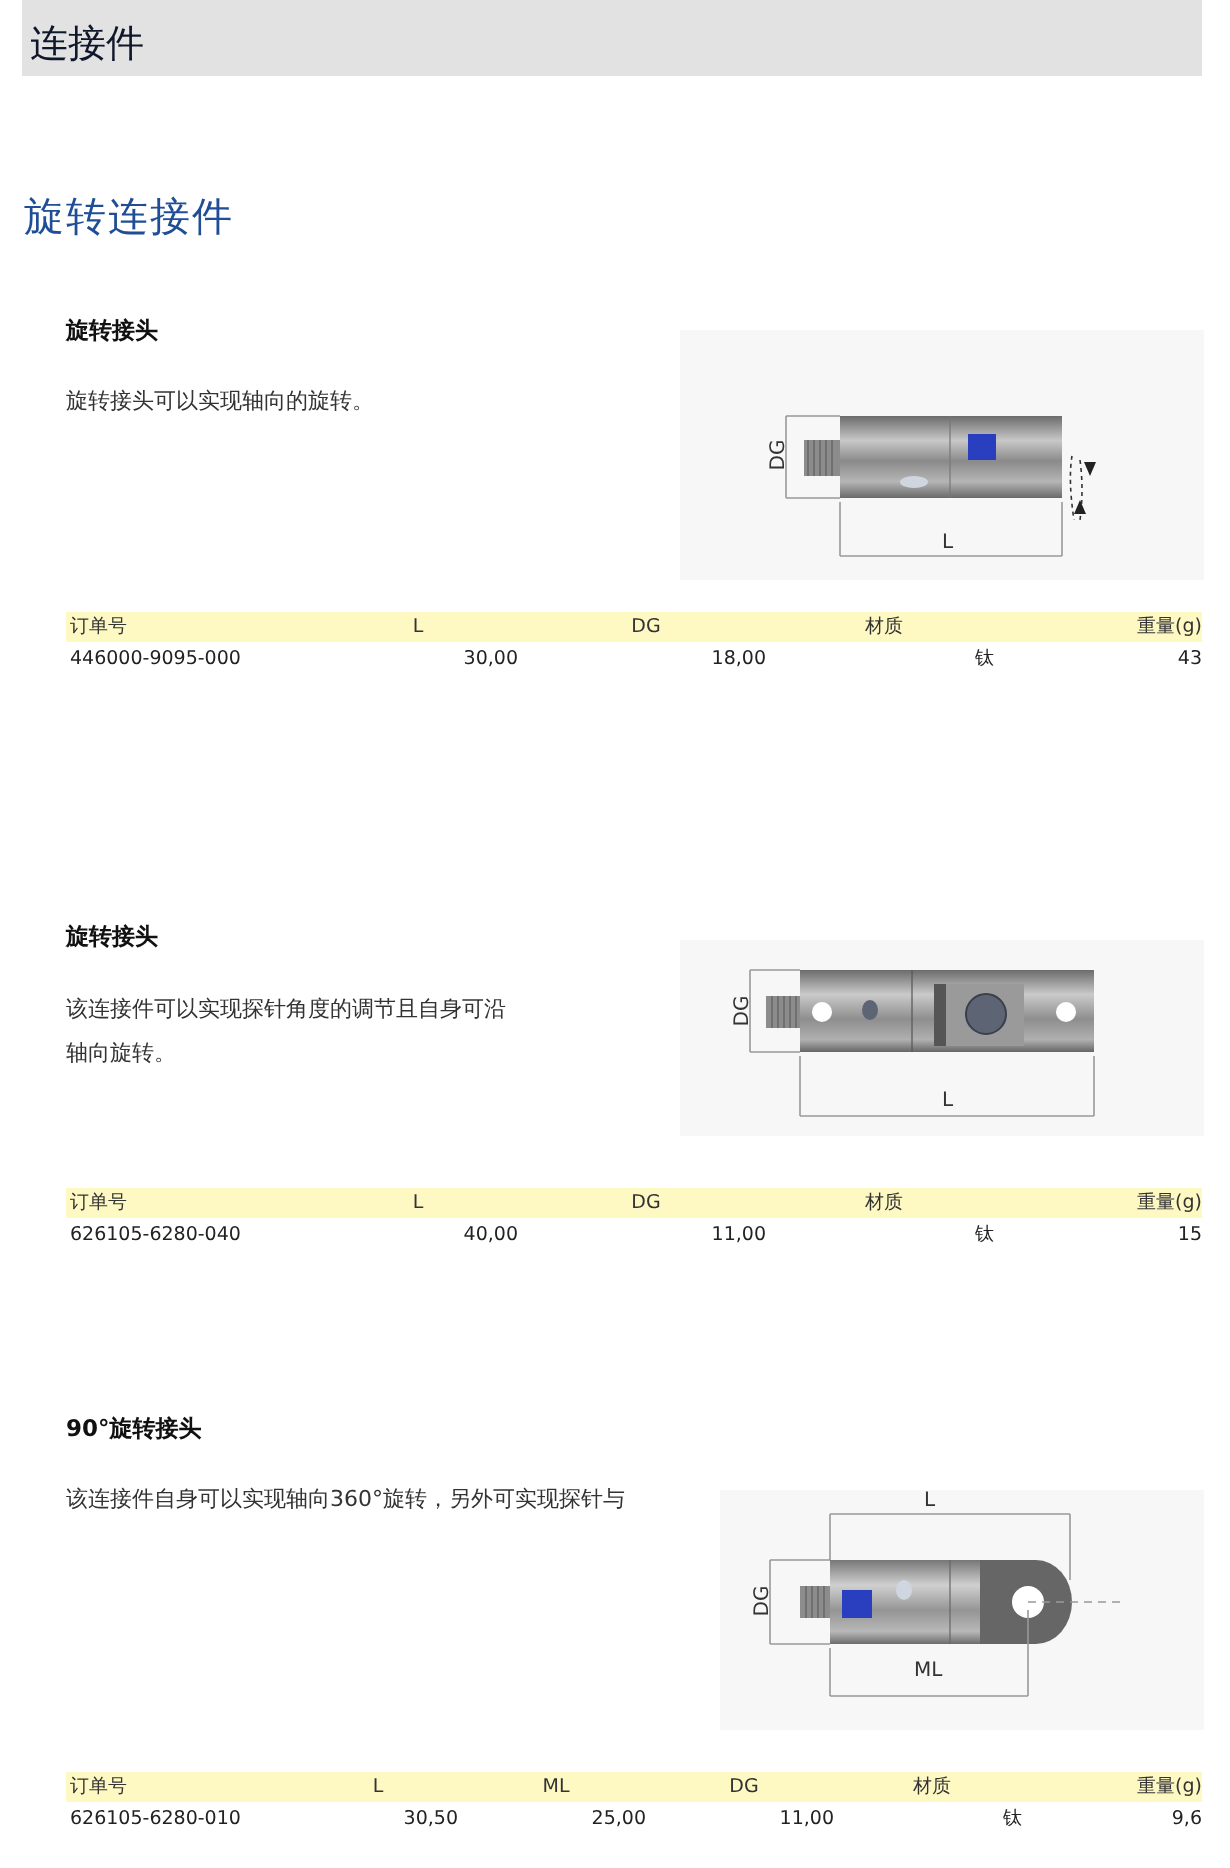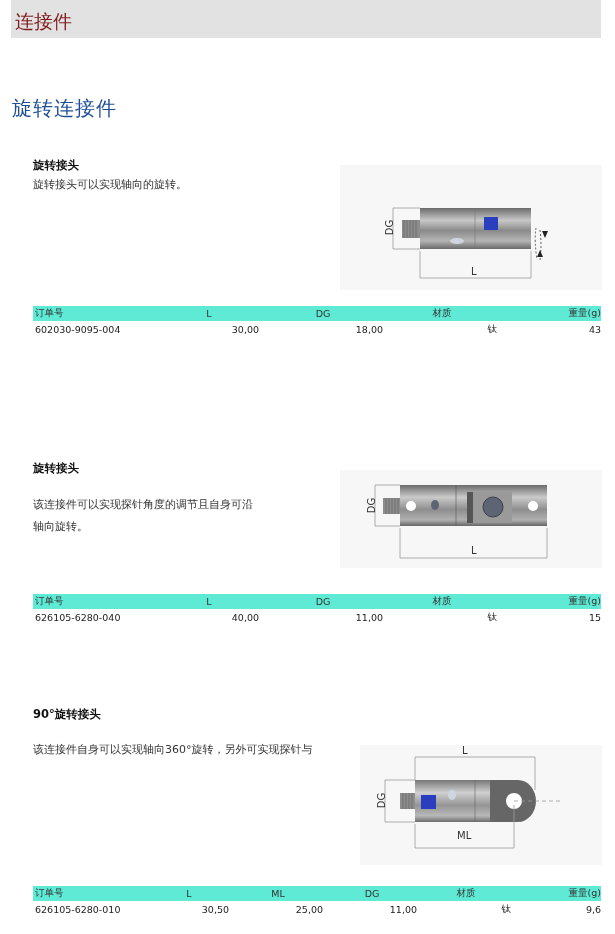--- a/index.html
+++ b/index.html
@@ -1,40 +1,40 @@
 <!DOCTYPE html>
 <html><head>
 <meta charset="utf-8">
 <style>
   html, body { margin:0; padding:0; background:#ffffff; }
   body { width:615px; height:934px; position:relative; overflow:hidden; font-family:"DejaVu Sans", sans-serif; color:#222; }
   .title-bar { position:absolute; left:11px; top:0; width:590px; height:38px; background:#e2e2e2; }
-  .title-bar span { position:absolute; left:4px; top:9px; font-size:19px; color:#7f1d1d; }
+  .title-bar span { position:absolute; left:4px; top:9px; font-size:19px; color:#0f172a; }
   .section-title { position:absolute; left:12px; top:95px; font-size:20px; color:#1f4e96; letter-spacing:1px; }
   .sub-title { position:absolute; left:33px; font-size:11.5px; font-weight:bold; color:#111; }
   .desc { position:absolute; left:33px; font-size:11px; color:#333; line-height:22px; }
   .figure { position:absolute; background:#f7f7f7; }
   table.spec { position:absolute; left:33px; width:568px; border-collapse:collapse; font-family:"DejaVu Sans", sans-serif; font-size:9.5px; color:#222; }
-  table.spec th { background:#5eead4; font-weight:normal; height:15px; padding:0 2px; text-align:center; color:#333; }
+  table.spec th { background:#fef9c3; font-weight:normal; height:15px; padding:0 2px; text-align:center; color:#333; }
   table.spec td { height:16px; padding:0 2px; text-align:right; }
   table.spec th:first-child, table.spec td:first-child { text-align:left; }
   table.spec th:last-child, table.spec td:last-child { text-align:right; padding-right:0; }
   .dim { position:absolute; font-size:10px; color:#333; }
 </style>
 </head>
 <body>
 
 <div class="title-bar">
   <span>连接件</span>
 </div>
 
 <div class="section-title">旋转连接件</div>
 
 <div class="sub-title" style="top:158px">旋转接头</div>
-<div class="desc" style="top:174px">
+<div class="desc" style="top:190px">
   <div>旋转接头可以实现轴向的旋转。</div>
 </div>
 <div class="figure" style="left:340px; top:165px; width:262px; height:125px;">
   <svg width="262" height="125">
     <defs>
       <linearGradient id="metal1" x1="0" y1="0" x2="0" y2="1">
         <stop offset="0" stop-color="#6c6c6c"></stop>
           <stop offset="0.3" stop-color="#c8c8c8"></stop>
         <stop offset="0.55" stop-color="#8a8a8a"></stop>
           <stop offset="0.8" stop-color="#b5b5b5"></stop>
@@ -73,21 +73,21 @@
     <tr>
       <th style="width:120px">订单号</th>
       <th style="width:100px">L</th>
       <th style="width:120px">DG</th>
       <th style="width:110px">材质</th>
       <th>重量(g)</th>
     </tr>
   </thead>
   <tbody>
     <tr>
-      <td>602030-9095-004</td>
+      <td>446000-9095-000</td>
       <td>30,00</td>
       <td>18,00</td>
       <td>钛</td>
       <td>43</td>
     </tr>
   </tbody>
 </table>
 
 <div class="sub-title" style="top:461px">旋转接头</div>
 <div class="desc" style="top:494px">

